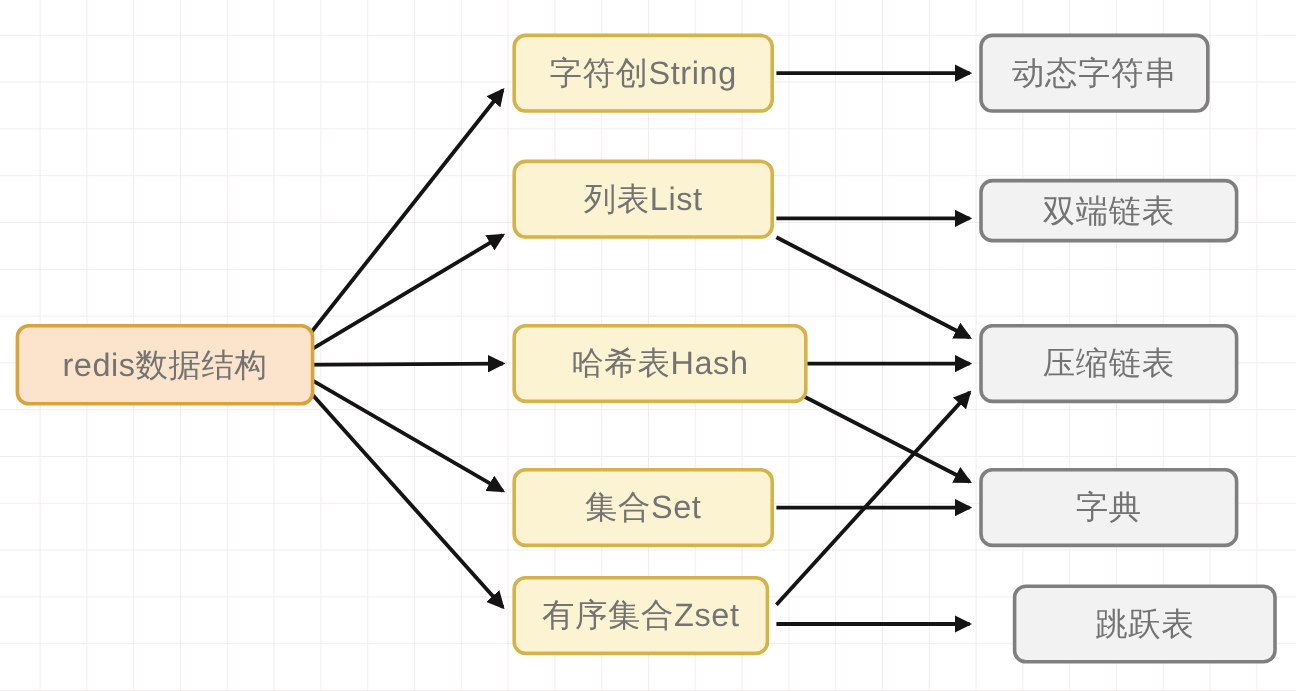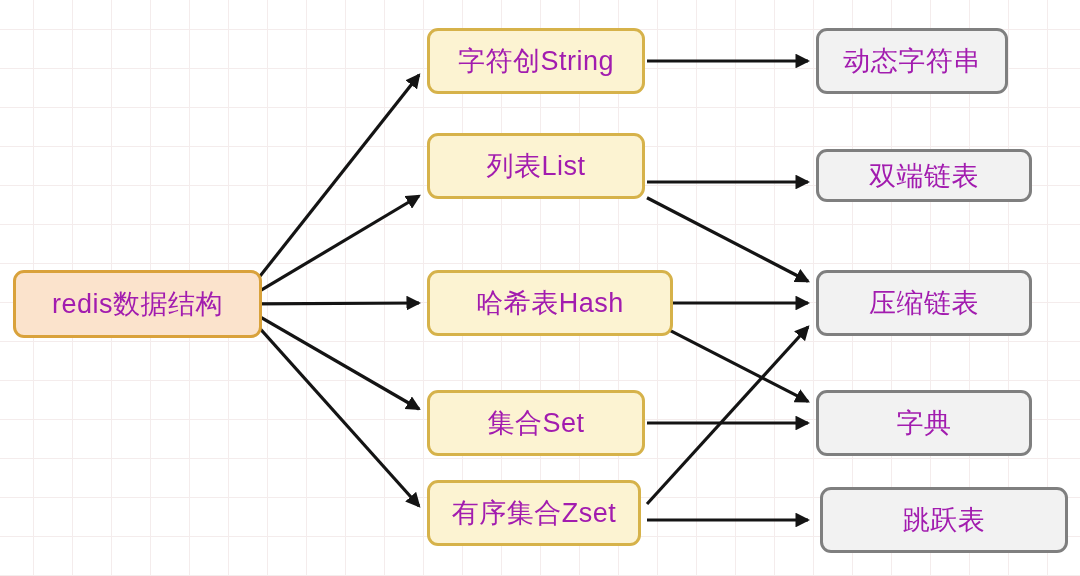--- a/index.html
+++ b/index.html
@@ -13,21 +13,21 @@
     background-image:
       linear-gradient(var(--grid,#f4ecec) 1px, transparent 1px),
       linear-gradient(90deg, var(--grid,#f4ecec) 1px, transparent 1px);
     background-size:39px 39px;
     background-position:-6px -10px;
   }
   .node{
     position:absolute;
     display:flex;align-items:center;justify-content:center;
     border-radius:11px;
-    font-size:27px;color:#a21caf;
+    font-size:27px;color:#737373;
     box-sizing:border-box;
     letter-spacing:0.5px;
     white-space:nowrap;
     text-align:center;
   }
   .node.root{
     background:var(--root-fill,#fbe3cc);
     border:3px solid var(--root-border,#d9a23b);
   }
   .node.mid{
@@ -93,15 +93,15 @@
 </div>
 <div class="node right" style="left:816px;top:149px;width:216px;height:53px">
   <span>双端链表</span>
 </div>
 <div class="node right" style="left:816px;top:270px;width:216px;height:66px">
   <span>压缩链表</span>
 </div>
 <div class="node right" style="left:816px;top:390px;width:216px;height:66px">
   <span>字典</span>
 </div>
-<div class="node right" style="left:820px;top:487px;width:248px;height:66px">
+<div class="node right" style="left:844px;top:487px;width:220px;height:66px">
   <span>跳跃表</span>
 </div>
 
 </body></html>

